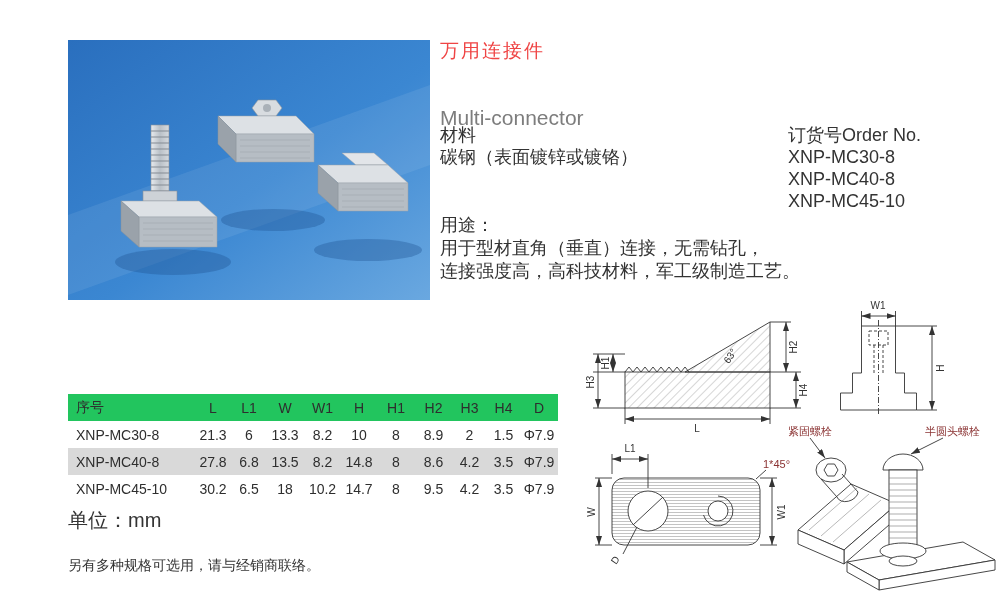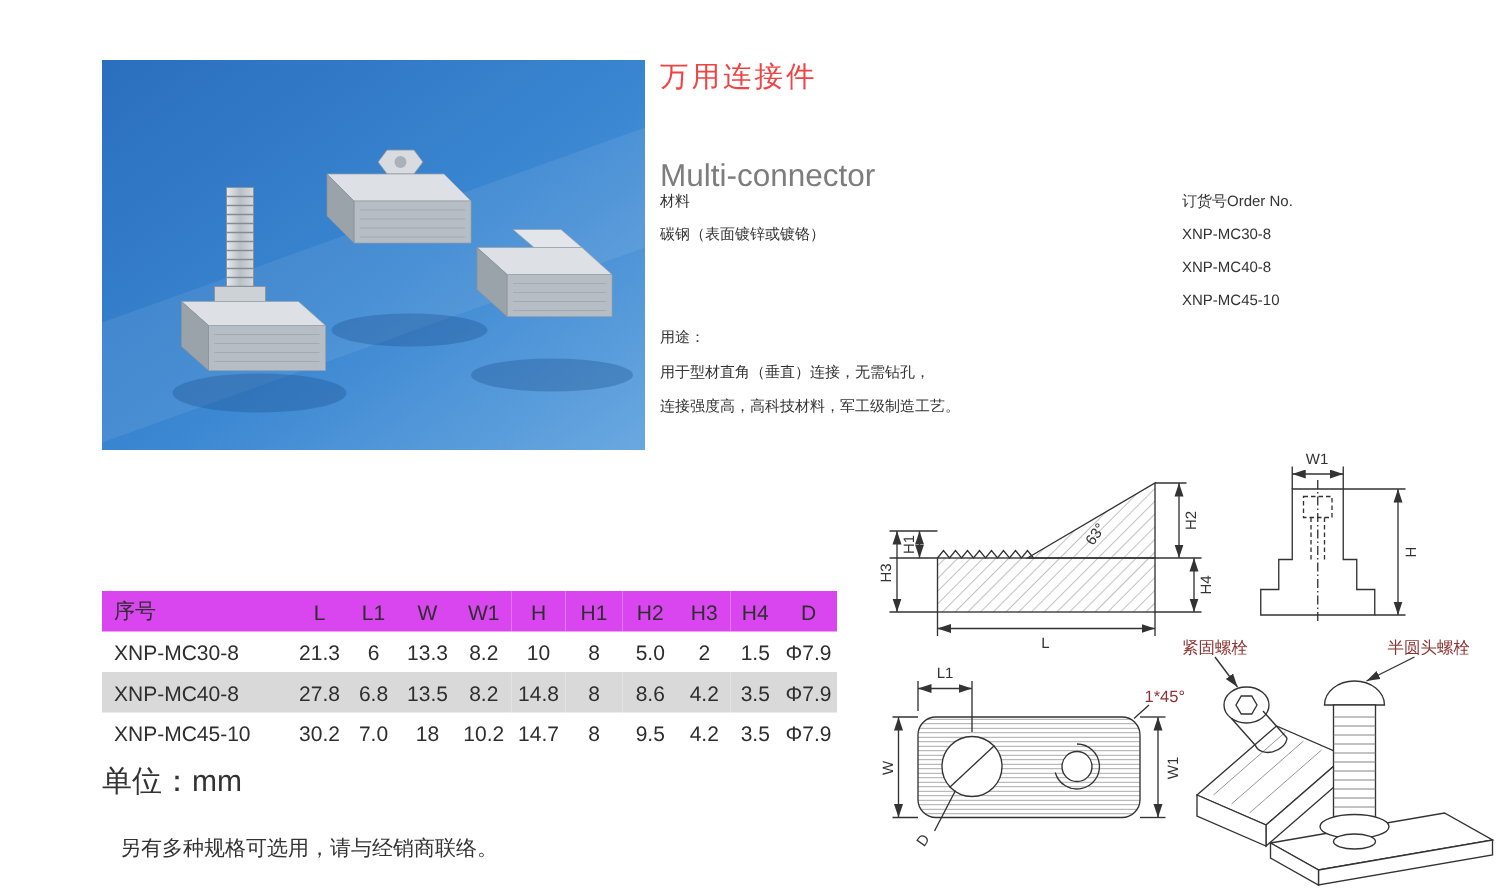--- a/index.html
+++ b/index.html
@@ -6,35 +6,35 @@
   body { width:1003px; height:592px; position:relative; overflow:hidden;
          font-family:"Liberation Sans","DejaVu Sans",sans-serif; color:#333; }
   .abs { position:absolute; }
 
   .photo { left:68px; top:40px; width:362px; height:260px; }
   .photo svg { display:block; }
 
   .title-zh { left:440px; top:38px; font-size:19px; color:#ef4444; letter-spacing:2px; }
   .title-en { left:440px; top:64px; font-size:21px; color:#7d7d7d;margin-top:42px; }
 
-  .textblock { font-size:10px; line-height:22px; color:#333; }
+  .textblock { font-size:18px; line-height:22px; color:#333; }
   .material-block { left:440px; top:124px; }
   .order-block { left:788px; top:124px; }
   .usage-block { left:440px; top:214px; line-height:23px; }
 
   table.spec-table { position:absolute; left:68px; top:394px; width:490px;
                      border-collapse:collapse; font-size:14px; color:#2e2e2e; }
   table.spec-table th, table.spec-table td { padding:0; font-weight:400; text-align:center; }
-  table.spec-table thead tr { background:#d946ef; height:27px; }
+  table.spec-table thead tr { background:#22c55e; height:27px; }
   table.spec-table tbody tr { height:27px; }
   table.spec-table tbody tr.alt { background:#d9d9d9; }
   table.spec-table .c0 { text-align:left; padding-left:8px; }
 
   .unit-label { left:68px; top:507px; font-size:20px; }
-  .footer-note { left:80px; top:557px; font-size:14px; }
+  .footer-note { left:68px; top:557px; font-size:14px; }
 
   .drawings { left:585px; top:298px; width:418px; height:294px; }
   svg.drw text { fill:#333; font-size:10px; stroke:none; }
   svg.drw text.red-label { fill:#8b3333; font-size:11px; }
 </style>
 </head>
 <body>
 
 <div class="abs photo">
   <svg width="362" height="260" viewBox="0 0 362 260">
@@ -144,42 +144,42 @@
   </thead>
   <tbody>
     <tr>
       <td class="c0">XNP-MC30-8</td>
       <td>21.3</td>
       <td>6</td>
       <td>13.3</td>
       <td>8.2</td>
       <td>10</td>
       <td>8</td>
-      <td>5.0</td>
+      <td>8.9</td>
       <td>2</td>
       <td>1.5</td>
       <td>Φ7.9</td>
     </tr>
     <tr class="alt">
       <td class="c0">XNP-MC40-8</td>
       <td>27.8</td>
       <td>6.8</td>
       <td>13.5</td>
       <td>8.2</td>
       <td>14.8</td>
       <td>8</td>
       <td>8.6</td>
       <td>4.2</td>
       <td>3.5</td>
       <td>Φ7.9</td>
     </tr>
     <tr>
       <td class="c0">XNP-MC45-10</td>
       <td>30.2</td>
-      <td>7.0</td>
+      <td>6.5</td>
       <td>18</td>
       <td>10.2</td>
       <td>14.7</td>
       <td>8</td>
       <td>9.5</td>
       <td>4.2</td>
       <td>3.5</td>
       <td>Φ7.9</td>
     </tr>
   </tbody>

